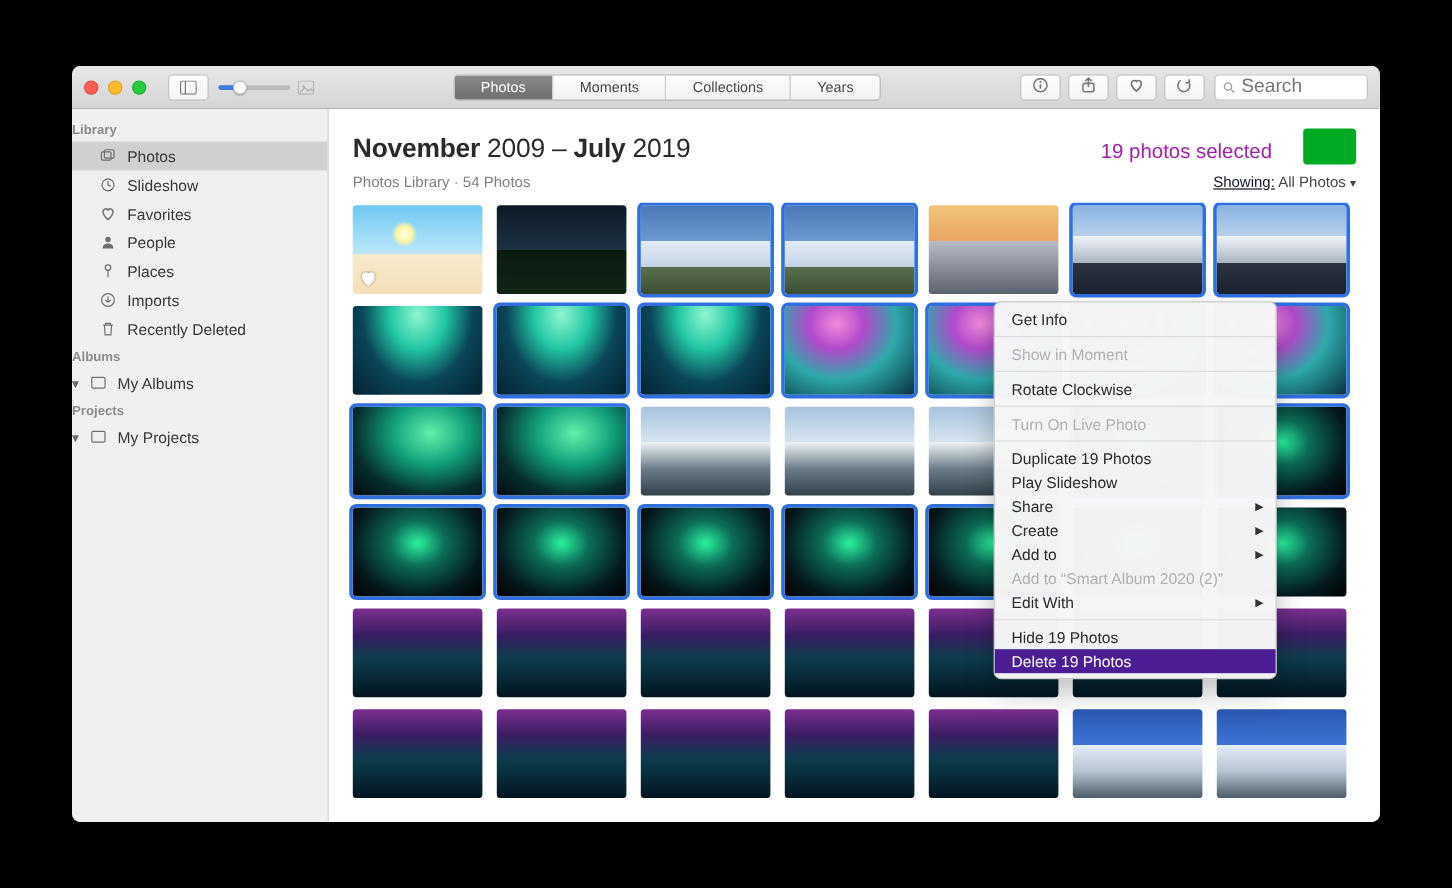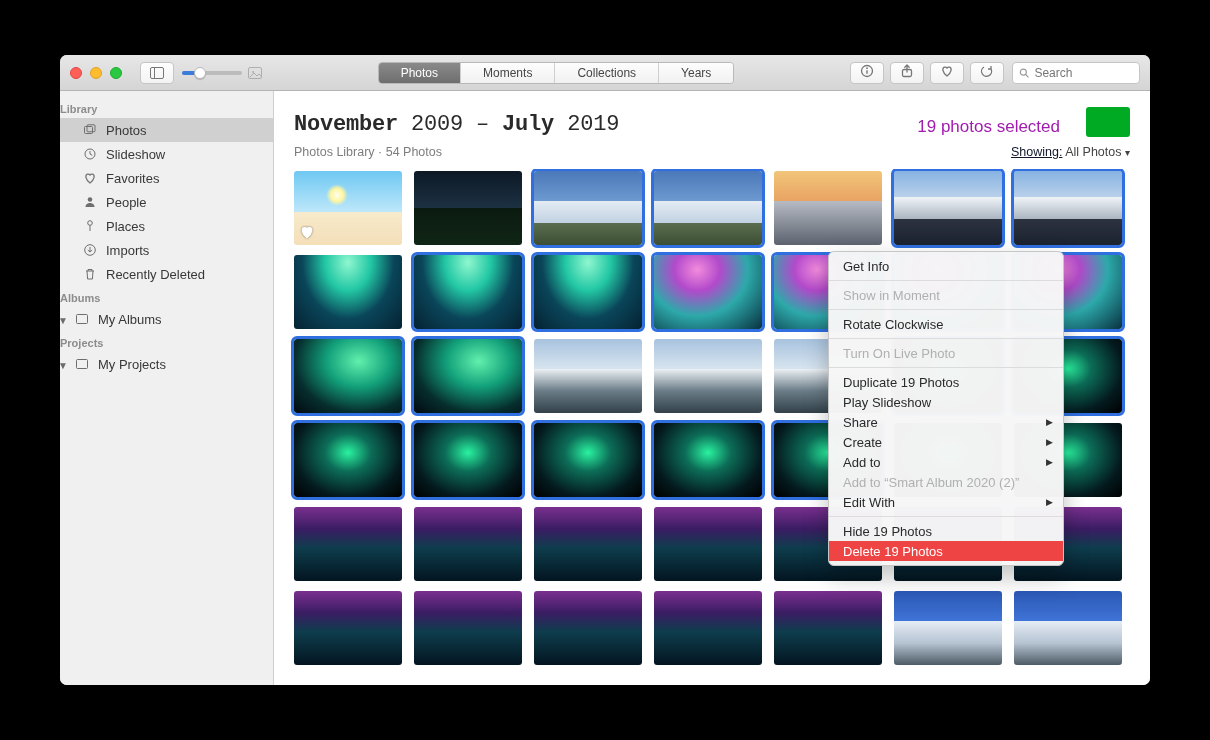--- a/index.html
+++ b/index.html
@@ -71,21 +71,21 @@
   }
   .seg div:first-child { border-left: none; }
   .seg .active { background: linear-gradient(#8a8a8a,#6e6e6e); color: #fff; }
   .spacer { flex: 1; }
   .search {
     height: 22px; width: 128px;
     background: #fff; border: 1px solid #c5c5c5; border-radius: 4px;
     display:flex; align-items:center; gap:5px; padding:0 6px;
     color:#8a8a8a; font-size:12px;
   }
-  .search input { border:none; outline:none; width:100%; font-size:12px; background:transparent; }
+  .search input { border:none; outline:none; width:100%; font-size:16px; background:transparent; }
 
   
   .body {
     flex: 1; display: flex; min-height: 0;
   }
   .sidebar {
     width: 214px; background: #f0f0f0; border-right: 1px solid #cfcfcf;
     padding-top: 6px; font-size: 13px; color:#383838;
     overflow:hidden;
   }
@@ -100,21 +100,21 @@
   .side-row.selected { background: #d0d0d0; }
   .side-row .ico { width:16px; display:flex; justify-content:center; color:#6e6e6e; }
   .disclosure { position:absolute; margin-left:-16px; font-size:10px; color:#6b6b6b; transform:translateY(1px); }
   .side-row.group { padding-left: 14px; position:relative; }
   .side-row.group .ico { width:16px; }
 
   
   .main { flex:1; background:#fff; display:flex; flex-direction:column; min-width:0; }
   .header { padding: 16px 20px 6px 20px; display:flex; align-items:flex-end; gap:16px; }
   .title-area { flex:1; }
-  .title-area h1 { font-size: 22px; font-weight: 400; letter-spacing:-0.2px;font-family:Liberation Mono, monospace; }
+  .title-area h1 { font-size: 22px; font-weight: 400; letter-spacing:-0.2px; }
   .title-area h1 b { font-weight: 800; }
   .selected-count { font-size: 17px; color:#a21caf; }
   .header .thumb { width:44px; height:30px; border-radius:3px; background:#0a2; margin-left:10px; }
   .subhead { padding: 2px 20px 10px 20px; display:flex; justify-content:space-between; font-size:12.5px; color:#7d7d7d;text-align:right; }
   .subhead .showing { color:#444; }
   .subhead .showing .lbl { color:#0f172a;text-decoration:underline; }
   .subhead .showing::after { content:" ▾"; font-size:10px; color:#444; }
 
   .grid {
     flex:1; overflow:auto; padding: 2px 10px 20px 20px;
@@ -166,21 +166,21 @@
   .ctx .item {
     height: 20px; display:flex; align-items:center;
     padding: 0 14px; position:relative;
   }
   .ctx .item.sub::after {
     content: "▶"; font-size: 9px; color:#333;
     position:absolute; right:10px;
   }
   .ctx .item.disabled { color:#b0b0b0; }
   .ctx .sep { height:1px; background:#dcdcdc; margin:4px 0; }
-  .ctx .item.highlight { background:#ef4444; color:#fff; }
+  .ctx .item.highlight { background:#4c1d95; color:#fff; }
 </style>
 </head>
 <body>
 
 <div class="window">
 
   <div class="titlebar">
     <div class="traffic">
       <span class="dot-red"></span>
       <span class="dot-yel"></span>

